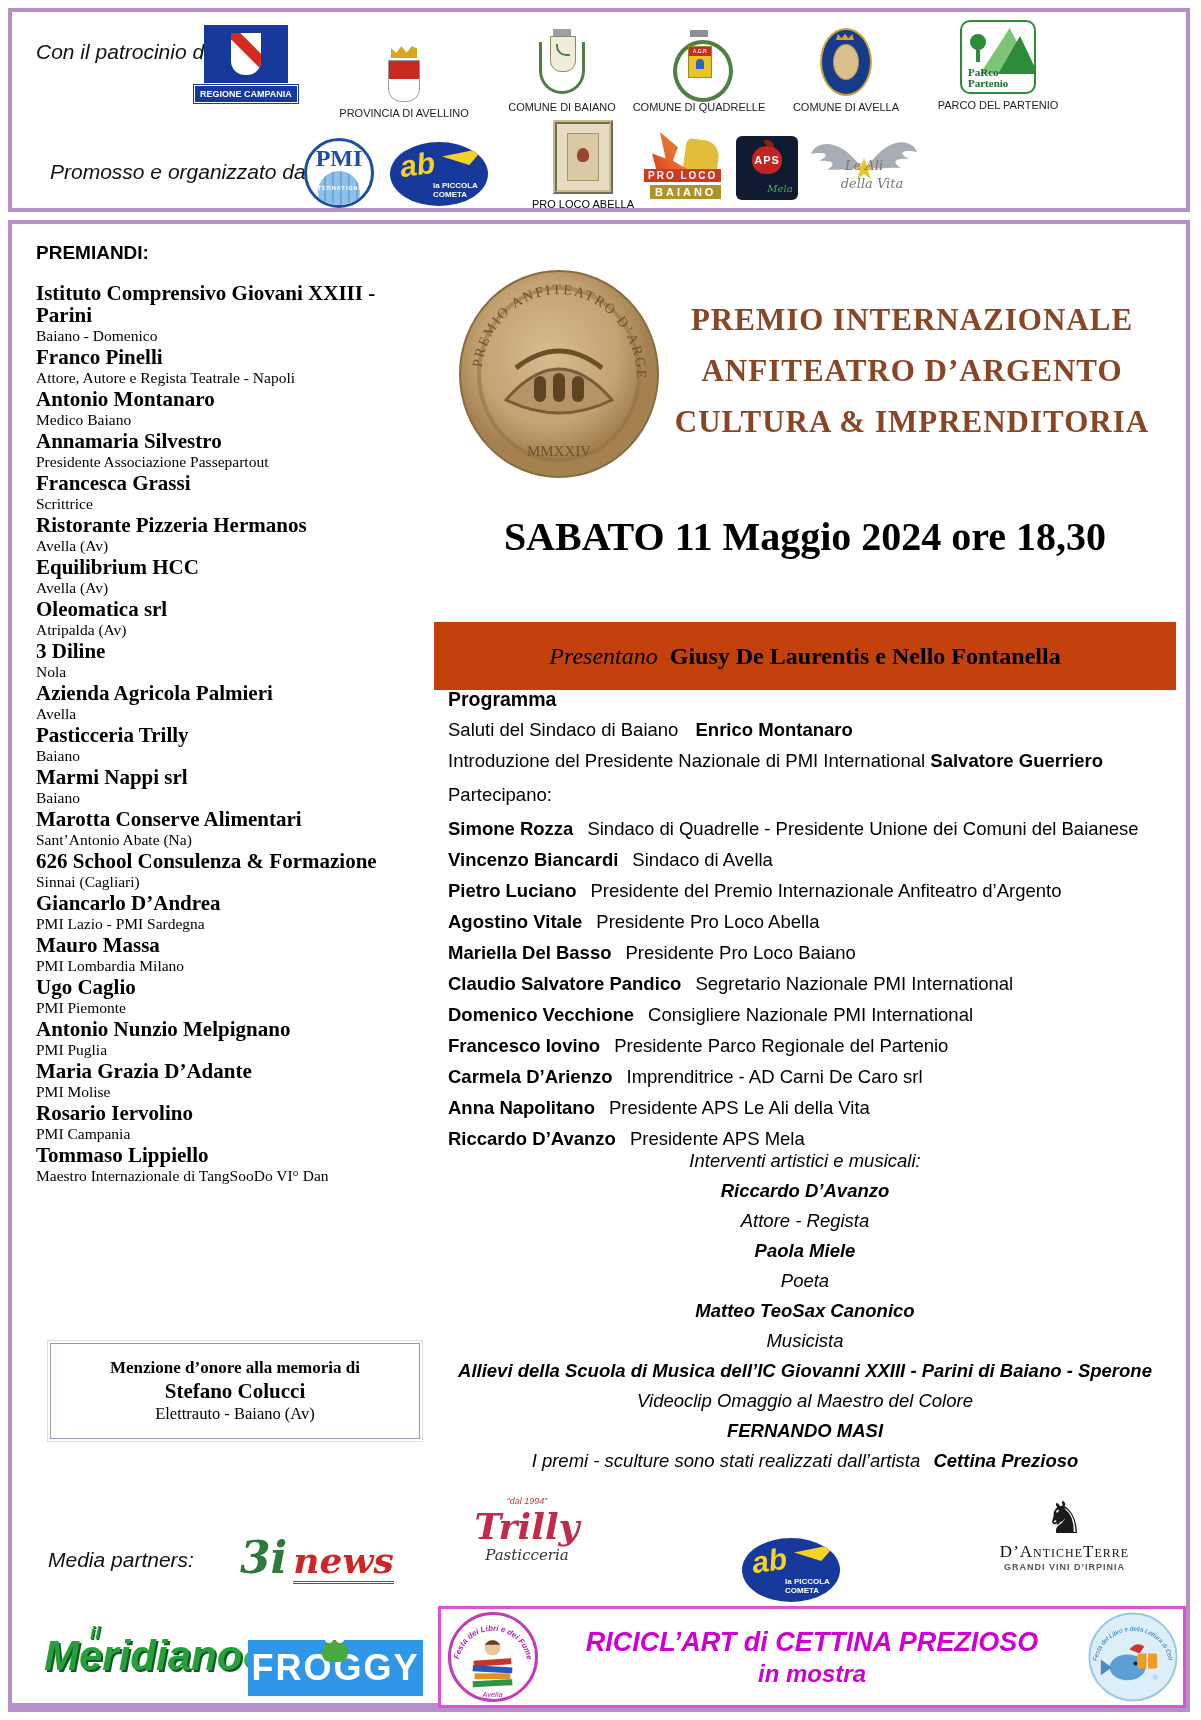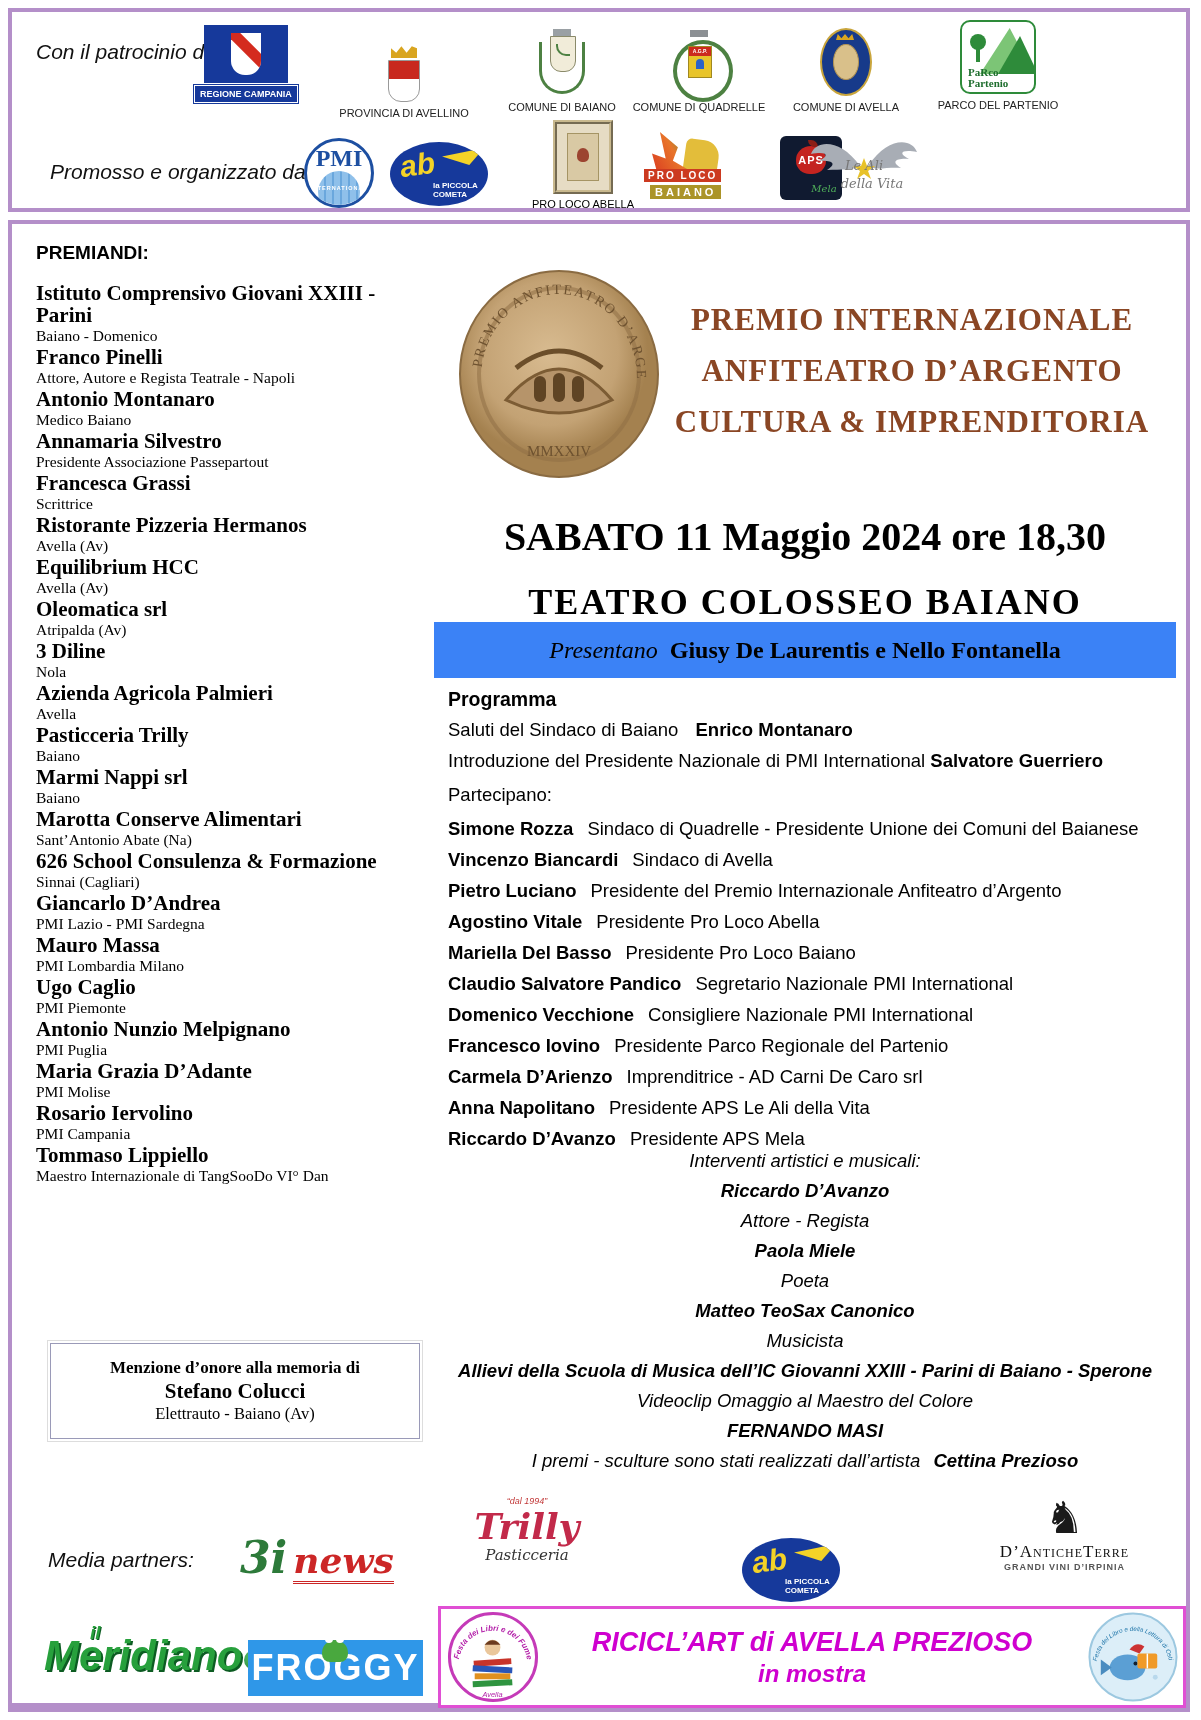--- a/index.html
+++ b/index.html
@@ -76,21 +76,21 @@
   .abella-in::after{content:"";position:absolute;left:9px;top:14px;width:12px;height:14px;background:#9c4430;border-radius:50% 50% 40% 40%;}
   .abella-cap{margin-top:4px;font-family:"Liberation Sans",sans-serif;font-size:11px;white-space:nowrap;}
   #org-plb{left:626px;top:118px;position:absolute;}
   .plb{width:86px;height:74px;position:relative;background:#fff;}
   .plb-book{position:absolute;right:6px;top:10px;width:34px;height:42px;background:#e3bd3a;border-radius:6px 16px 16px 6px;transform:rotate(8deg);}
   .plb-flame{position:absolute;left:14px;top:2px;width:36px;height:48px;background:linear-gradient(60deg,#d8351f,#e8742a 60%,#4aa33a);
              clip-path:polygon(20% 100%,0 45%,38% 55%,22% 0,72% 32%,58% 60%,100% 78%,55% 78%);}
   .plb-l1{position:absolute;left:6px;bottom:22px;background:#cc3a20;color:#fff;font:bold 10px "Liberation Sans",sans-serif;padding:1px 4px;letter-spacing:2px;}
   .plb-l2{position:absolute;left:12px;bottom:5px;background:#ab9428;color:#fff;font:bold 11px "Liberation Sans",sans-serif;padding:1px 5px;letter-spacing:3px;}
   #org-aps{left:724px;top:124px;position:absolute;}
-  .aps{width:62px;height:64px;background:#101a30;border-radius:6px;position:relative;text-align:center;margin-left:44px;}
+  .aps{width:62px;height:64px;background:#101a30;border-radius:6px;position:relative;text-align:center;}
   .aps-apple{position:absolute;left:16px;top:10px;width:30px;height:28px;background:#c42420;border-radius:50% 50% 46% 46%;}
   .aps-leaf{position:absolute;left:28px;top:4px;width:10px;height:7px;background:#8c1f16;border-radius:0 10px 0 10px;}
   .aps-text{position:absolute;left:0;right:0;top:18px;color:#fff;font:bold 11px "Liberation Sans",sans-serif;letter-spacing:1px;}
   .aps-sub{position:absolute;left:0;right:0;bottom:6px;color:#4fae5a;font:italic 10px "DejaVu Serif",serif;padding-left:26px;}
   #org-ali{left:794px;top:118px;position:absolute;width:116px;height:70px;}
 
   
   #premiandi{position:absolute;left:36px;top:242px;width:380px;}
   .prem-label{font-family:"Liberation Sans",sans-serif;font-weight:bold;font-size:19px;margin-bottom:18px;}
   .prem-name{font-size:21px;font-weight:bold;line-height:22px;}
@@ -100,21 +100,21 @@
   .men-1{font-weight:bold;font-size:17px;margin-top:14px;}
   .men-2{font-weight:bold;font-size:21px;line-height:26px;}
   .men-3{font-size:16.5px;}
 
   
   #medallion{position:absolute;left:456px;top:268px;width:206px;height:212px;}
   #title-block{position:absolute;left:652px;top:294px;width:520px;text-align:center;color:#8a4624;font-weight:bold;
                font-size:31px;letter-spacing:1px;line-height:51px;white-space:nowrap;}
   #date-line{position:absolute;left:420px;top:513px;width:770px;text-align:center;font-size:40px;font-weight:bold;white-space:nowrap;}
   #venue-line{position:absolute;left:420px;top:581px;width:770px;text-align:center;font-size:36px;font-weight:bold;letter-spacing:2px;white-space:nowrap;}
-  #present-bar{position:absolute;left:434px;top:622px;width:742px;height:56px;background:#3b82f6;
+  #present-bar{position:absolute;left:434px;top:622px;width:742px;height:68px;background:#c2410c;
                display:flex;align-items:center;justify-content:center;font-size:24px;white-space:nowrap;}
   .pb-prefix{font-style:italic;margin-right:12px;}
   .pb-names{font-weight:bold;}
 
   #program{position:absolute;left:448px;top:684px;width:736px;font-family:"Liberation Sans",sans-serif;font-size:18.5px;}
   .prog-title{font-weight:bold;font-size:19.5px;line-height:30px;}
   .prog-line{line-height:31px;white-space:nowrap;}
   .prog-strong{font-weight:bold;}
   .partecipano{line-height:37px;}
   .p-name{font-weight:bold;margin-right:14px;}
@@ -423,21 +423,20 @@
     </svg>
   </div>
 
   <div id="title-block">
     <div>PREMIO INTERNAZIONALE</div>
     <div>ANFITEATRO D’ARGENTO</div>
     <div>CULTURA &amp; IMPRENDITORIA</div>
   </div>
 
   <div id="date-line">SABATO 11 Maggio 2024 ore 18,30</div>
-  <div id="venue-line">TEATRO COLOSSEO BAIANO</div>
 
   <div id="present-bar">
     <span class="pb-prefix">Presentano</span>
     <span class="pb-names">Giusy De Laurentis  e  Nello Fontanella</span>
   </div>
 
   <div id="program">
     <div class="prog-title">Programma</div>
     <div class="prog-line">
       <span>Saluti  del  Sindaco di Baiano</span>
@@ -546,21 +545,21 @@
   <div id="logo-meridiano">
     <span class="mer"><span class="mer-il">il</span><span>Meridiano</span><span class="mer-globe"></span></span>
   </div>
 
   <div id="logo-froggy">
     <div class="f-frog"></div>
     <span class="f-text">FROGGY</span>
   </div>
 
   <div id="ricicl-box">
-    <div class="ric-1">RICICL’ART di AVELLA PREZIOSO</div>
+    <div class="ric-1">RICICL’ART di CETTINA PREZIOSO</div>
     <div class="ric-2">in mostra</div>
   </div>
 
   <div id="logo-festa">
     <svg viewBox="0 0 95 95" width="94" height="94">
       <circle cx="47.5" cy="47.5" r="44" fill="#fff" stroke="#c53ab8" stroke-width="3"></circle>
       <path id="ft1" d="M13 50 A 35 35 0 0 1 82 50" fill="none"></path>
       <text font-size="8" fill="#b31fa8" font-weight="bold" font-style="italic" font-family="Liberation Sans,sans-serif">
         <textPath href="#ft1">Festa dei Libri e dei Fumetti</textPath>
       </text>

